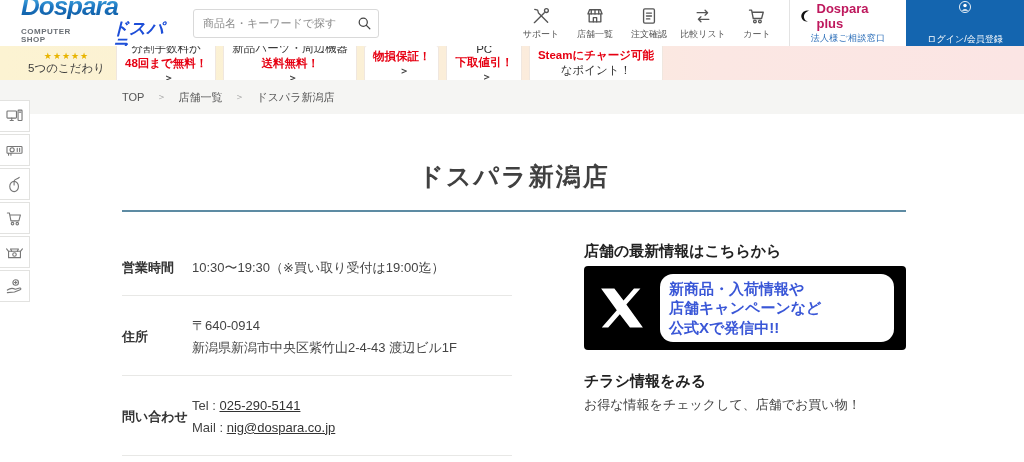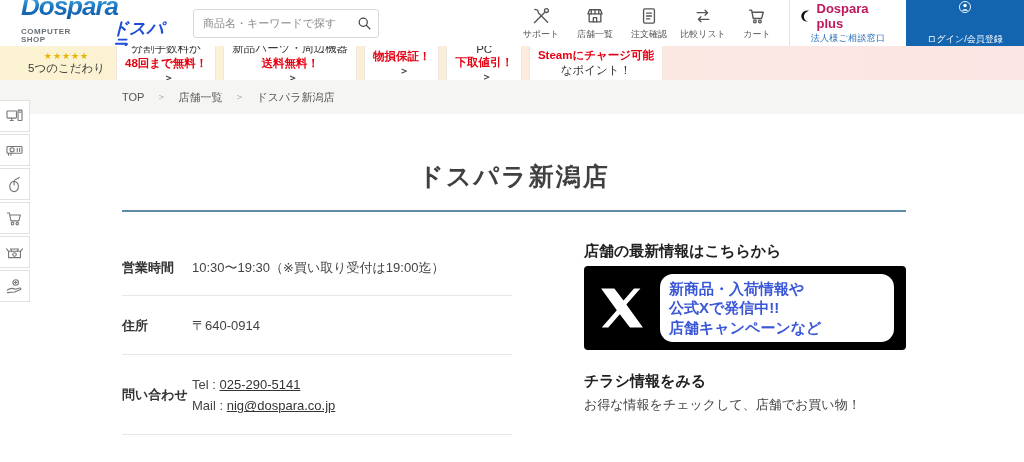--- a/index.html
+++ b/index.html
@@ -264,40 +264,41 @@
   <div class="cols">
     <section class="info">
       <div class="row">
         <div class="lbl">営業時間</div>
         <div class="val">10:30〜19:30（※買い取り受付は19:00迄）</div>
       </div>
       <div class="row">
         <div class="lbl">住所</div>
         <div class="val">
           <div>〒640-0914</div>
+          <div>新潟県新潟市中央区紫竹山2-4-43 渡辺ビル1F</div>
         </div>
       </div>
       <div class="row">
         <div class="lbl">問い合わせ</div>
         <div class="val">
           <div><span>Tel : </span><a class="dlink">025-290-5141</a></div>
           <div><span>Mail : </span><a class="dlink">nig@dospara.co.jp</a></div>
         </div>
       </div>
     </section>
 
     <section class="latest">
       <h3>店舗の最新情報はこちらから</h3>
       <a class="xbanner">
         <svg class="xlogo" width="52" height="52" viewBox="0 0 24 24">
             <path d="M17.53 3H20.5l-6.49 7.42L21.65 21h-5.98l-4.68-6.11L5.64 21H2.66l6.94-7.93L2.35 3h6.13l4.23 5.59L17.53 3z" fill="#fff"></path>
           </svg>
         <div class="xbox">
           <div>新商品・入荷情報や</div>
+          <div>店舗キャンペーンなど</div>
           <div>公式Xで発信中!!</div>
-          <div>店舗キャンペーンなど</div>
         </div>
       </a>
       <h3>チラシ情報をみる</h3>
       <p>お得な情報をチェックして、店舗でお買い物！</p>
     </section>
   </div>
 </main>
 
 </body></html>

